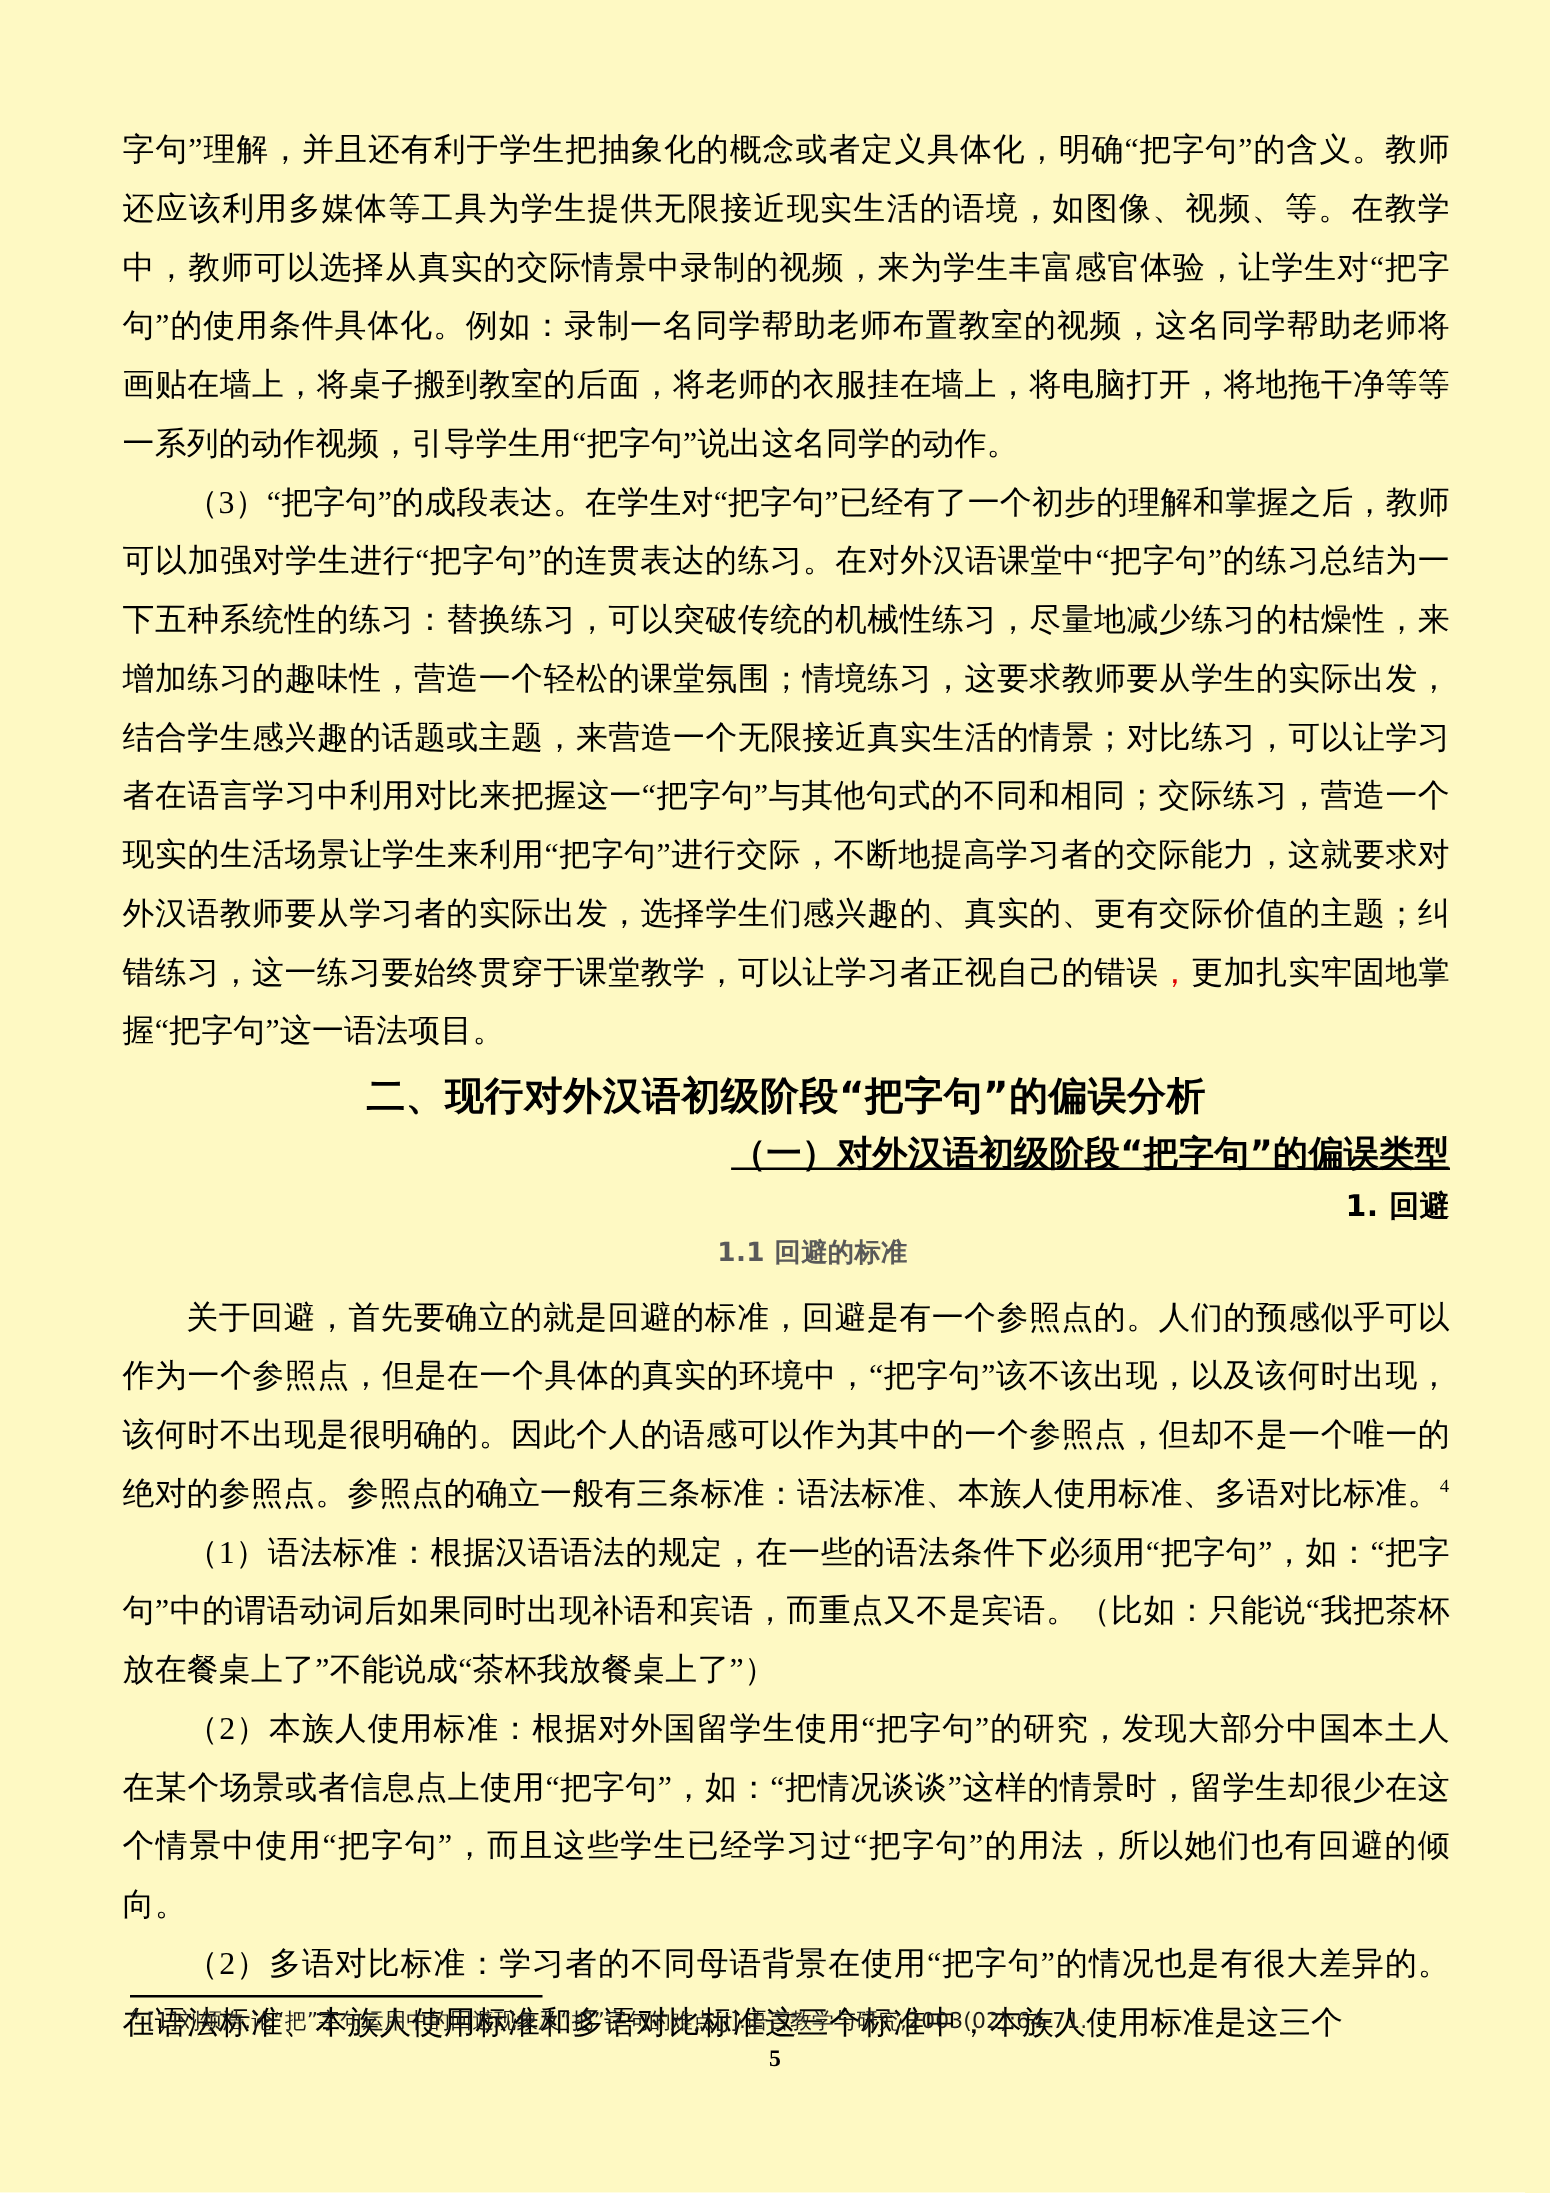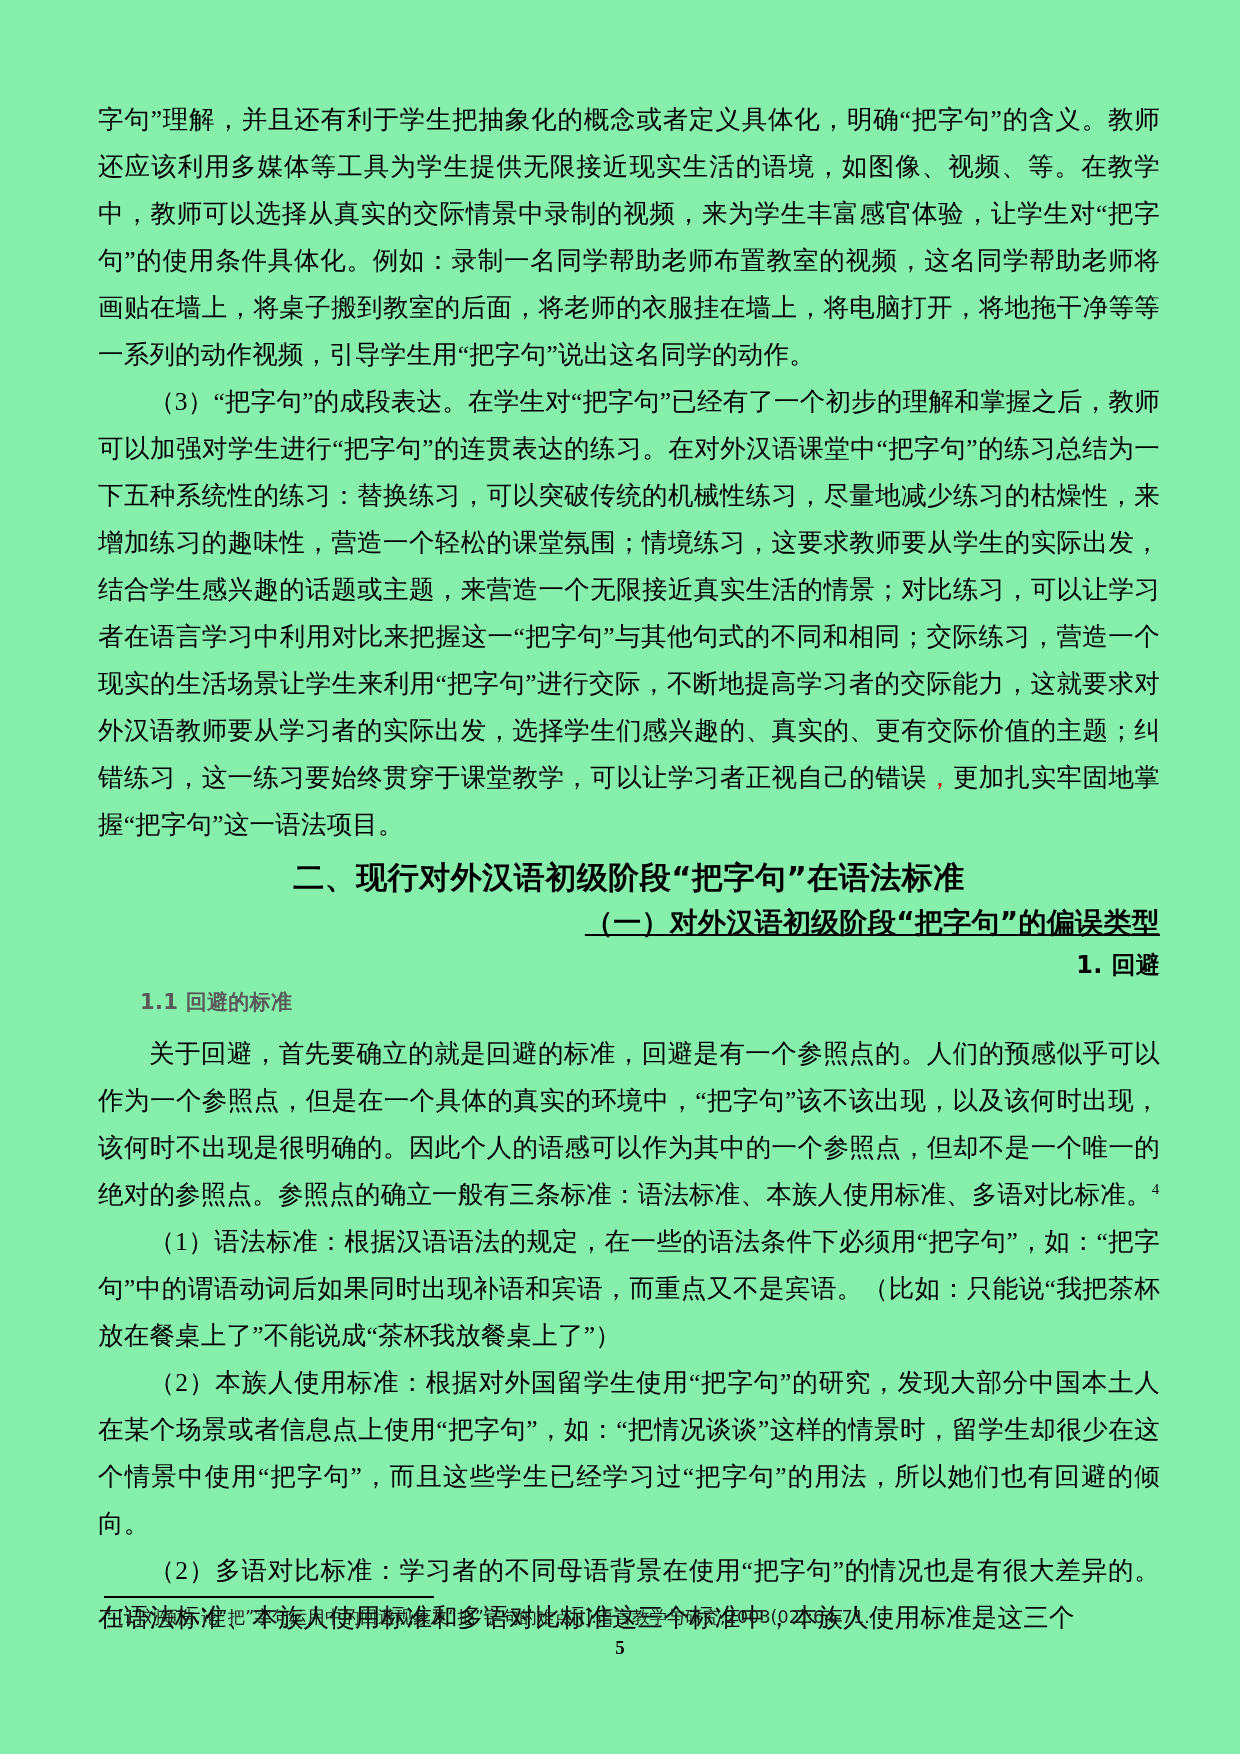--- a/index.html
+++ b/index.html
@@ -9,21 +9,21 @@
     background: #ffffff;
   }
   body {
     font-family: "Liberation Serif", "DejaVu Serif", serif;
     color: #000000;
   }
   .page {
     position: relative;
     width: 1240px;
     height: 1754px;
-    background: #86efac;
+    background: #fef9c3;
     box-sizing: border-box;
     overflow: hidden;
   }
   .content {
     position: absolute;
     left: 98px;
     top: 96px;
     width: 1062px;
   }
   
@@ -79,21 +79,21 @@
     padding-left: 50px;
     letter-spacing: 0.3px;
     font-family: "DejaVu Sans", "Liberation Sans", sans-serif;
   }
   h5.h-level4 {
     margin: 0 0 10px 0;
     font-size: 21px;
     line-height: 36px;
     font-weight: bold;
     color: #595959;
-    text-align: left;
+    text-align: center;
     padding-left: 42px;
     letter-spacing: 0.3px;
     font-family: "DejaVu Sans", "Liberation Sans", sans-serif;
   }
   
   .footnote-zone {
     position: absolute;
     left: 104px;
     top: 1596px;
     width: 1062px;
@@ -132,21 +132,21 @@
 <body>
 
 <div class="page">
 
   <div class="content">
 
     <p class="body-par no-indent">字句”理解，并且还有利于学生把抽象化的概念或者定义具体化，明确“把字句”的含义。教师还应该利用多媒体等工具为学生提供无限接近现实生活的语境，如图像、视频、等。在教学中，教师可以选择从真实的交际情景中录制的视频，来为学生丰富感官体验，让学生对“把字句”的使用条件具体化。例如：录制一名同学帮助老师布置教室的视频，这名同学帮助老师将画贴在墙上，将桌子搬到教室的后面，将老师的衣服挂在墙上，将电脑打开，将地拖干净等等一系列的动作视频，引导学生用“把字句”说出这名同学的动作。</p>
 
     <p class="body-par"><span>（3）“把字句”的成段表达。在学生对“把字句”已经有了一个初步的理解和掌握之后，教师可以加强对学生进行“把字句”的连贯表达的练习。在对外汉语课堂中“把字句”的练习总结为一下五种系统性的练习：替换练习，可以突破传统的机械性练习，尽量地减少练习的枯燥性，来增加练习的趣味性，营造一个轻松的课堂氛围；情境练习，这要求教师要从学生的实际出发，结合学生感兴趣的话题或主题，来营造一个无限接近真实生活的情景；对比练习，可以让学习者在语言学习中利用对比来把握这一“把字句”与其他句式的不同和相同；交际练习，营造一个现实的生活场景让学生来利用“把字句”进行交际，不断地提高学习者的交际能力，这就要求对外汉语教师要从学习者的实际出发，选择学生们感兴趣的、真实的、更有交际价值的主题；纠错练习，这一练习要始终贯穿于课堂教学，可以让学习者正视自己的错误</span><span class="red-mark">，</span><span>更加扎实牢固地掌握“把字句”这一语法项目。</span></p>
 
-    <h2 class="h-level1">二、现行对外汉语初级阶段“把字句”在语法标准</h2>
+    <h2 class="h-level1">二、现行对外汉语初级阶段“把字句”的偏误分析</h2>
 
     <h3 class="h-level2">（一）对外汉语初级阶段“把字句”的偏误类型</h3>
 
     <h4 class="h-level3">1. 回避</h4>
 
     <h5 class="h-level4">1.1 回避的标准</h5>
 
     <p class="body-par"><span>关于回避，首先要确立的就是回避的标准，回避是有一个参照点的。人们的预感似乎可以作为一个参照点，但是在一个具体的真实的环境中，“把字句”该不该出现，以及该何时出现，该何时不出现是很明确的。因此个人的语感可以作为其中的一个参照点，但却不是一个唯一的绝对的参照点。参照点的确立一般有三条标准：语法标准、本族人使用标准、多语对比标准。</span><sup class="fn-ref">4</sup></p>
 
     <p class="body-par">（1）语法标准：根据汉语语法的规定，在一些的语法条件下必须用“把字句”，如：“把字句”中的谓语动词后如果同时出现补语和宾语，而重点又不是宾语。（比如：只能说“我把茶杯放在餐桌上了”不能说成“茶杯我放餐桌上了”）</p>

